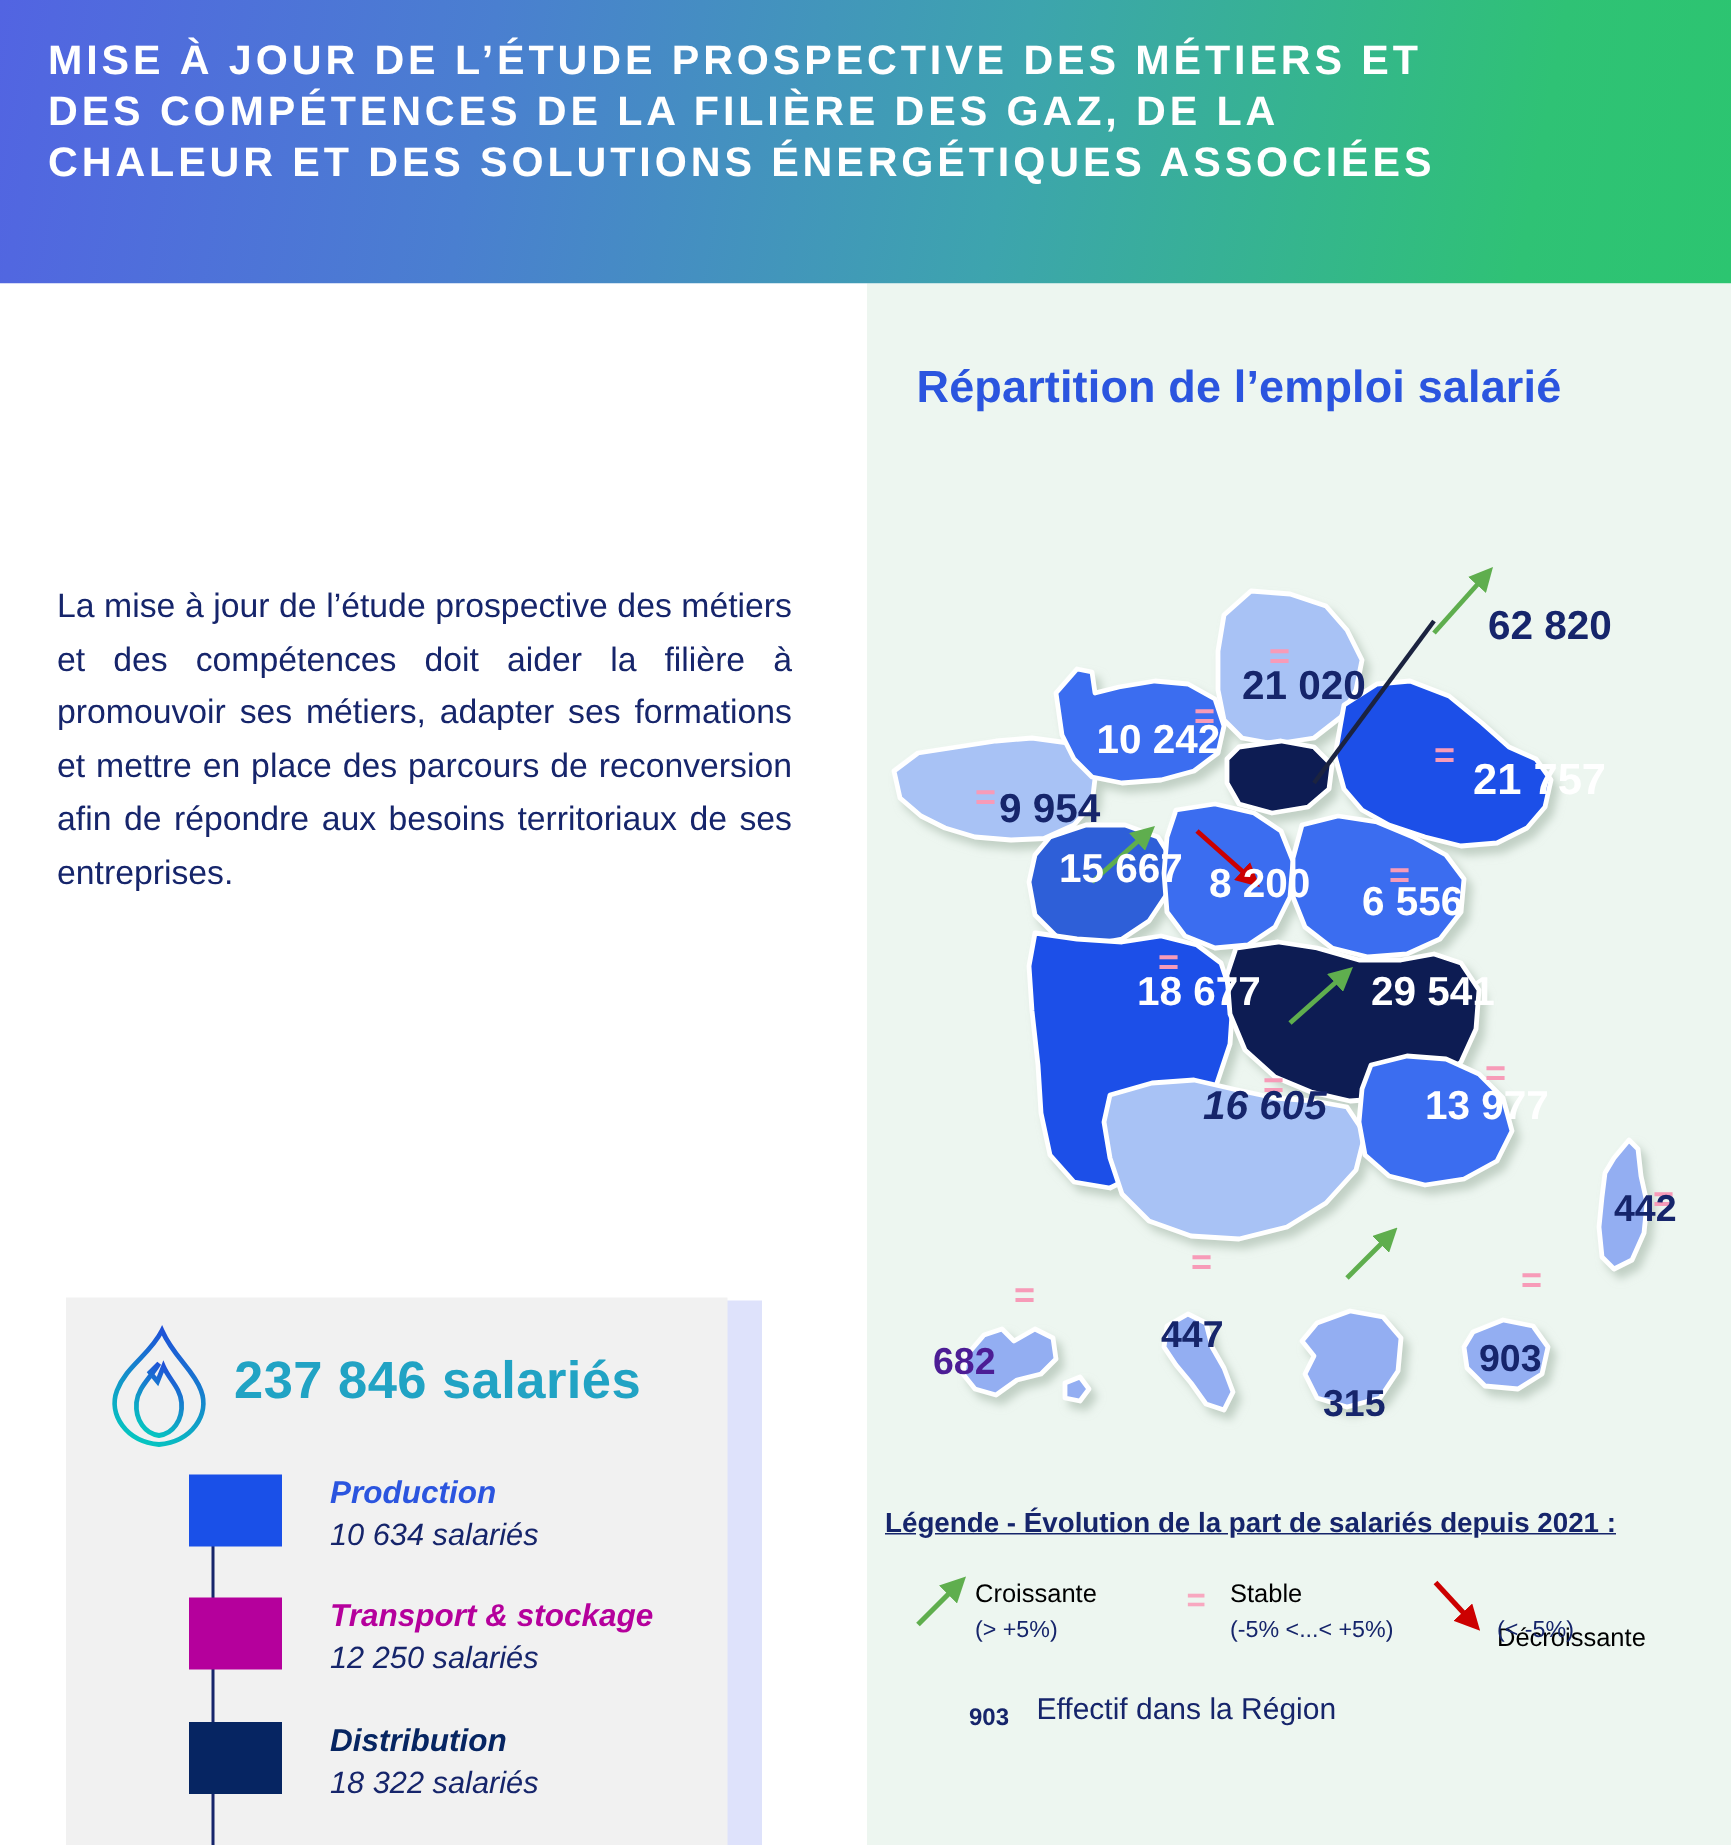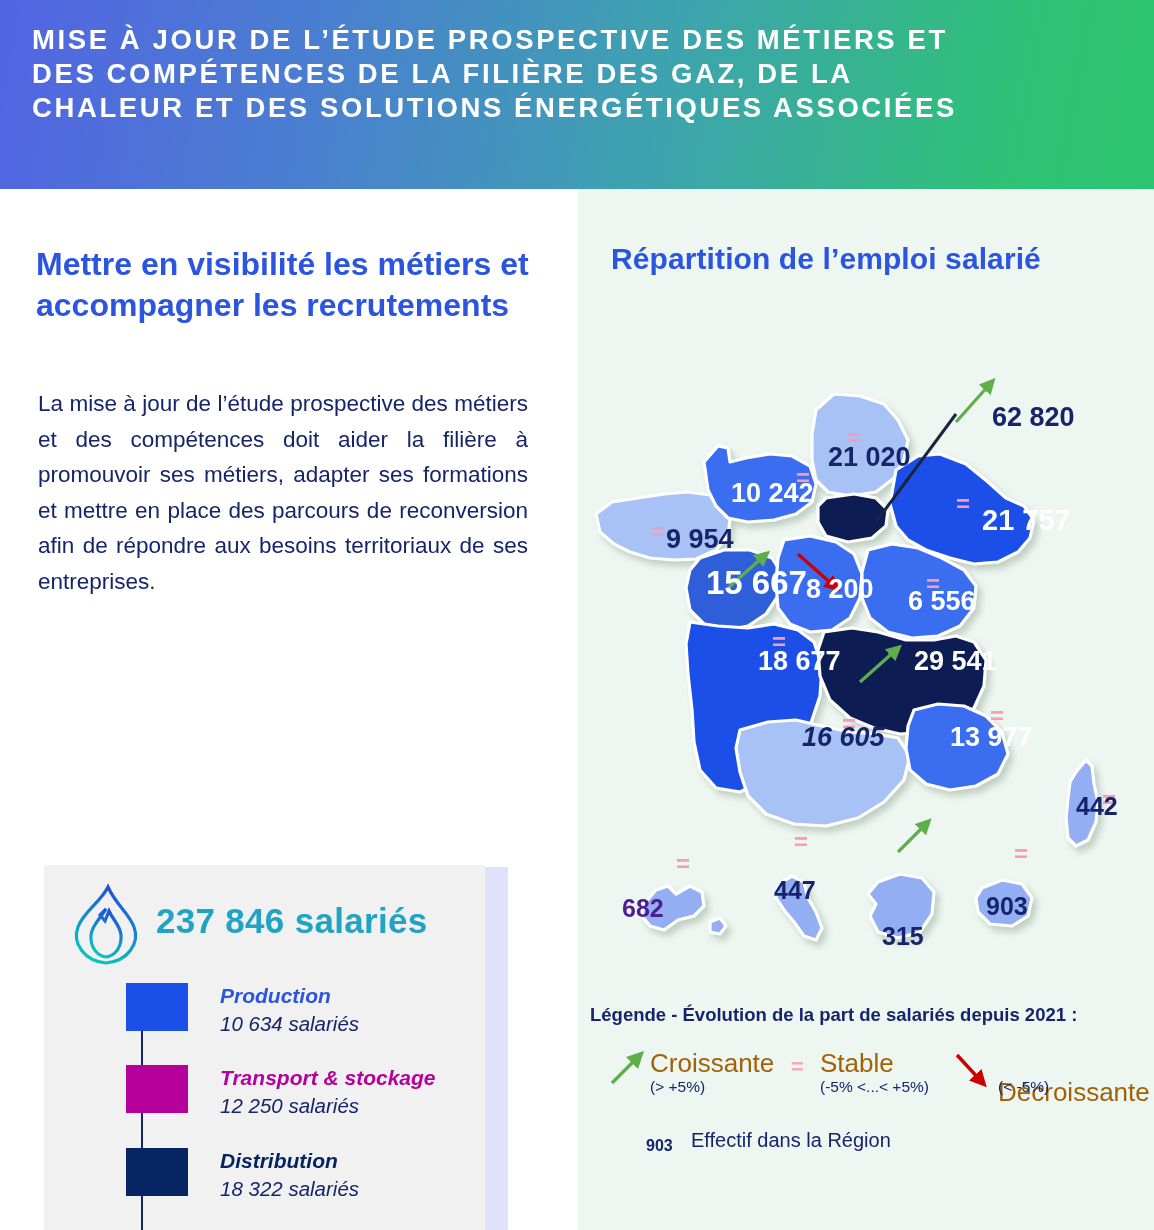--- a/index.html
+++ b/index.html
@@ -99,24 +99,24 @@
     width: 576px; height: 1041px; background: #EDF6F0;
   }
   .map-title {
     position: absolute; left: 33px; top: 53px;
     color: #2B55DF; font-size: 30px; font-weight: bold; letter-spacing: 0.1px;
   }
   .map-wrap { position: absolute; left: 0px; top: 185px; width: 576px; height: 620px; }
 
   .legend-head {
     position: absolute; left: 12px; top: 815px;
-    color: #16256B; font-size: 18.5px; font-weight: bold;
+    color: #16256B; font-size: 18.5px; font-weight: bold; text-decoration: underline;
   }
   .legend-items { position: absolute; left: 20px; top: 856px; width: 540px; height: 70px; }
-  .lg-name { position: absolute; color: #a16207; font-size: 26px; line-height: 24px; white-space: nowrap; }
+  .lg-name { position: absolute; color: #000000; font-size: 17px; line-height: 24px; white-space: nowrap; }
   .lg-range { position: absolute; color: #16256B; font-size: 15.5px; line-height: 20px; white-space: nowrap; }
   .lg-eq {
     position: absolute; color: #F8A8C0; font-size: 22px; font-weight: bold; line-height: 20px;
   }
   .legend-eff-num {
     position: absolute; left: 68px; top: 948px;
     color: #16256B; font-size: 16px; font-weight: bold;
   }
   .legend-eff-txt {
     position: absolute; left: 113px; top: 940px;
@@ -133,21 +133,20 @@
 
 <div class="page">
 
   <div class="header">
     <div class="header-title">MISE À JOUR DE L’ÉTUDE PROSPECTIVE DES MÉTIERS ET DES COMPÉTENCES DE LA FILIÈRE DES GAZ, DE LA CHALEUR ET DES SOLUTIONS ÉNERGÉTIQUES ASSOCIÉES</div>
 
   </div>
 
   <div class="left-col">
 
-    <div class="lead-title">Mettre en visibilité les métiers et accompagner les recrutements</div>
     <div class="lead-body">La mise à jour de l’étude prospective des métiers et des compétences doit aider la filière à promouvoir ses métiers, adapter ses formations et mettre en place des parcours de reconversion afin de répondre aux besoins territoriaux de ses entreprises.</div>
 
     <div class="panel-shadow"></div>
 
     <div class="panel">
 
       <div class="flame-row">
         <div class="flame-icon">
           <svg width="72" height="84" viewBox="0 0 72 84">
             <defs>
@@ -278,21 +277,21 @@
       <div class="eqsym" style="left:98px;  top:478px; font-size:24px;">=</div>
       <div class="eqsym" style="left:216px; top:456px; font-size:24px;">=</div>
       <div class="eqsym" style="left:436px; top:468px; font-size:24px;">=</div>
 
       
       <div class="map-value" style="left:88px;  top:150px; font-size:27px; color:#16256B;">9 954</div>
       <div class="map-value" style="left:153px; top:104px; font-size:27px; color:#FFFFFF;">10 242</div>
       <div class="map-value" style="left:250px; top:68px;  font-size:27px; color:#16256B;">21 020</div>
       <div class="map-value" style="left:414px; top:28px;  font-size:27px; color:#16256B;">62 820</div>
       <div class="map-value" style="left:356px; top:130px; font-size:29px; color:#FFFFFF;margin-left:48px;">21 757</div>
-      <div class="map-value" style="left:128px; top:190px; font-size:33px; color:#FFFFFF;">15 667</div>
+      <div class="map-value" style="left:128px; top:190px; font-size:27px; color:#FFFFFF;">15 667</div>
       <div class="map-value" style="left:228px; top:200px; font-size:27px; color:#FFFFFF;">8 200</div>
       <div class="map-value" style="left:330px; top:212px; font-size:27px; color:#FFFFFF;">6 556</div>
       <div class="map-value" style="left:180px; top:272px; font-size:27px; color:#FFFFFF;">18 677</div>
       <div class="map-value" style="left:336px; top:272px; font-size:27px; color:#FFFFFF;">29 541</div>
       <div class="map-value" style="left:224px; top:348px; font-size:27px; color:#16256B;font-style:italic;">16 605</div>
       <div class="map-value" style="left:372px; top:348px; font-size:27px; color:#FFFFFF;">13 977</div>
       <div class="map-value" style="left:498px; top:418px; font-size:25px; color:#16256B;">442</div>
       <div class="map-value" style="left:44px;  top:520px; font-size:25px; color:#4c1d95;">682</div>
       <div class="map-value" style="left:196px; top:502px; font-size:25px; color:#16256B;">447</div>
       <div class="map-value" style="left:304px; top:524px; font-size:25px; color:#16256B;margin-top:24px;">315</div>

